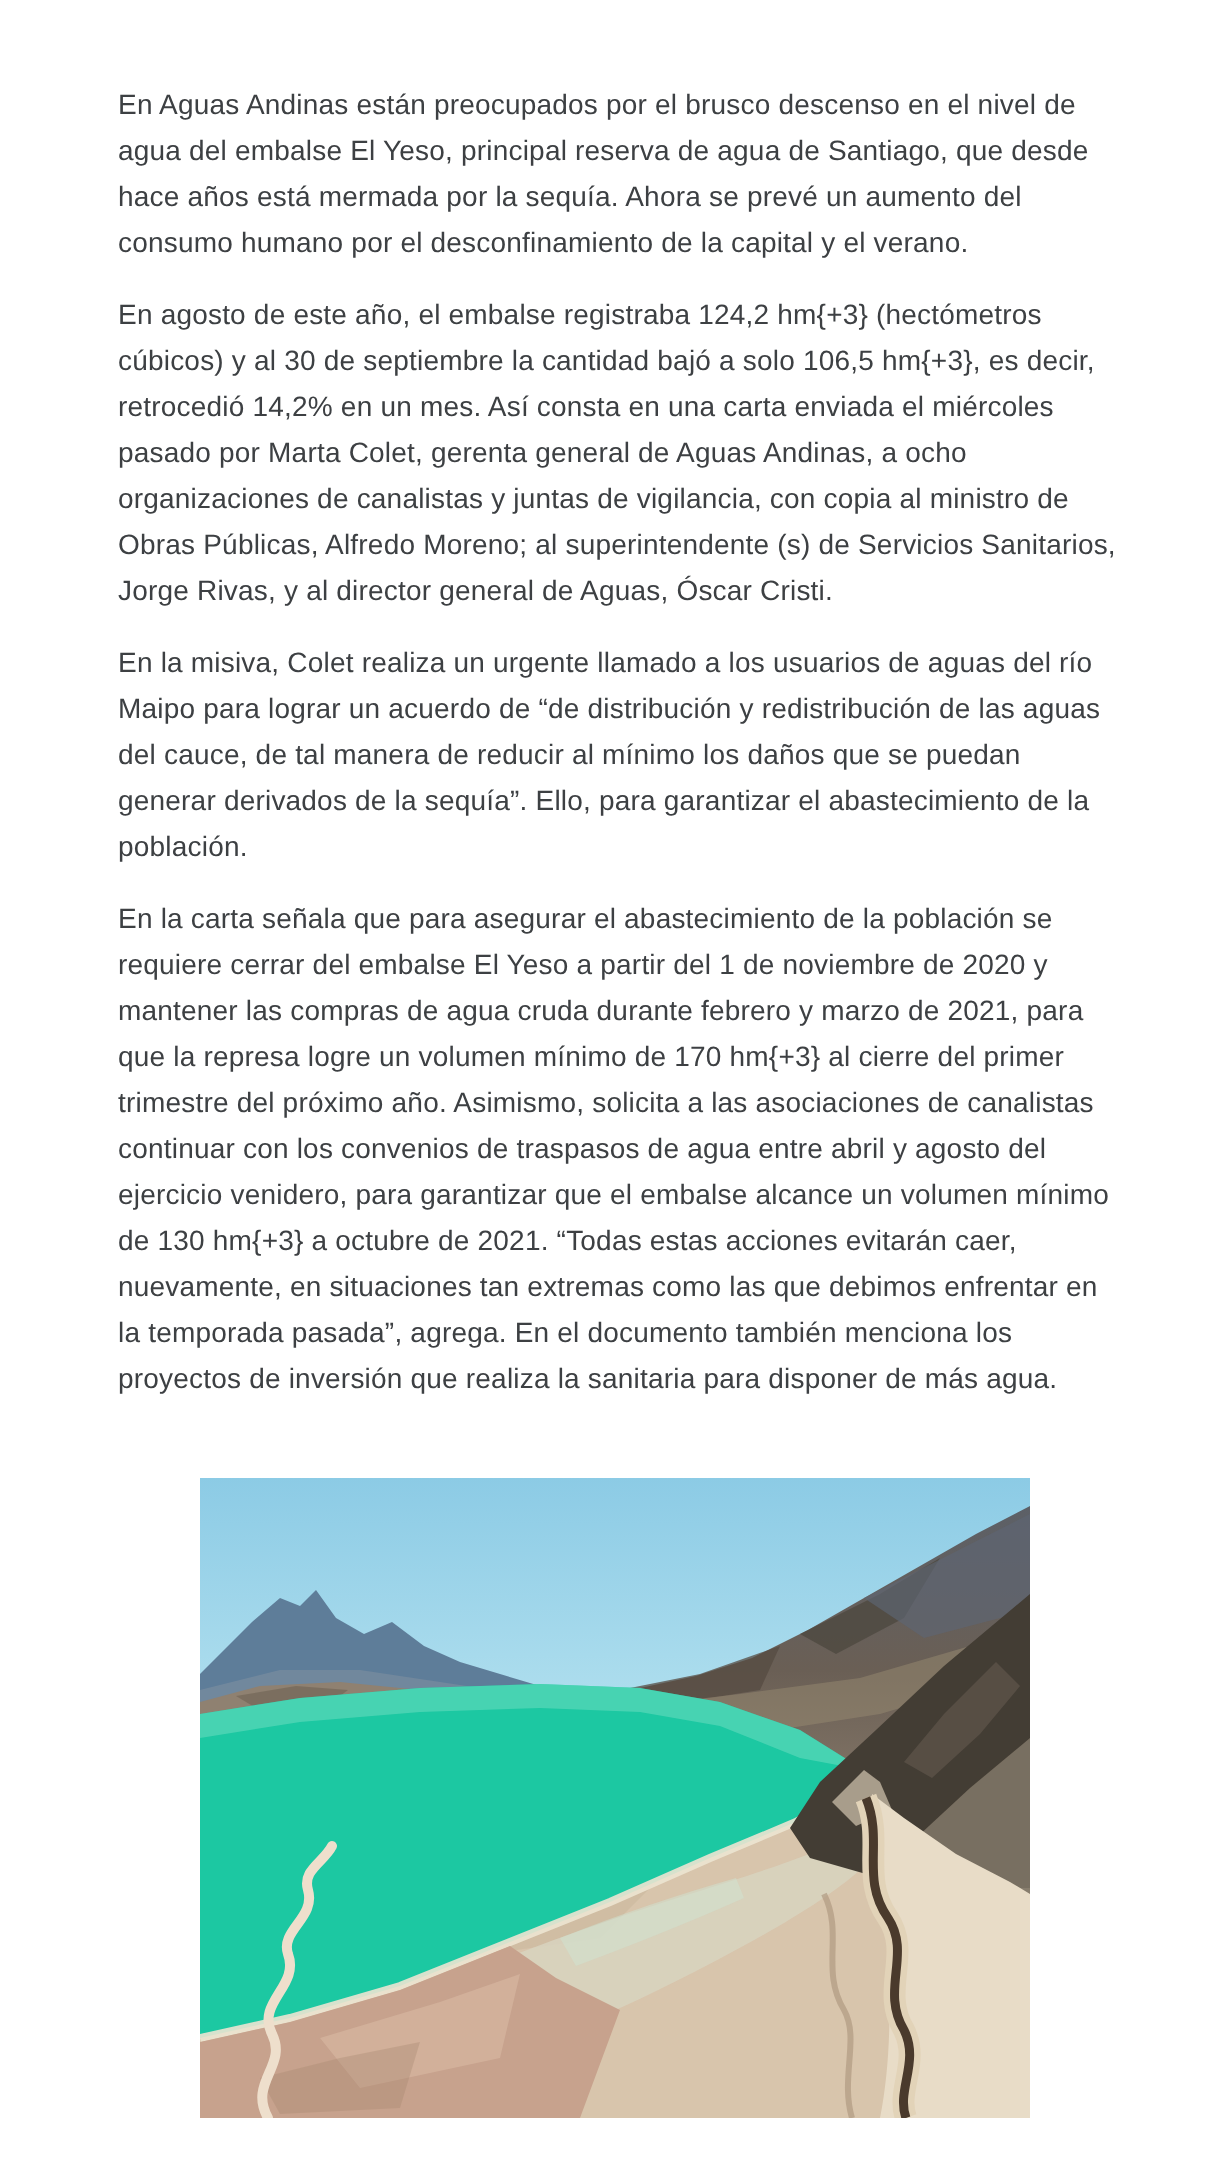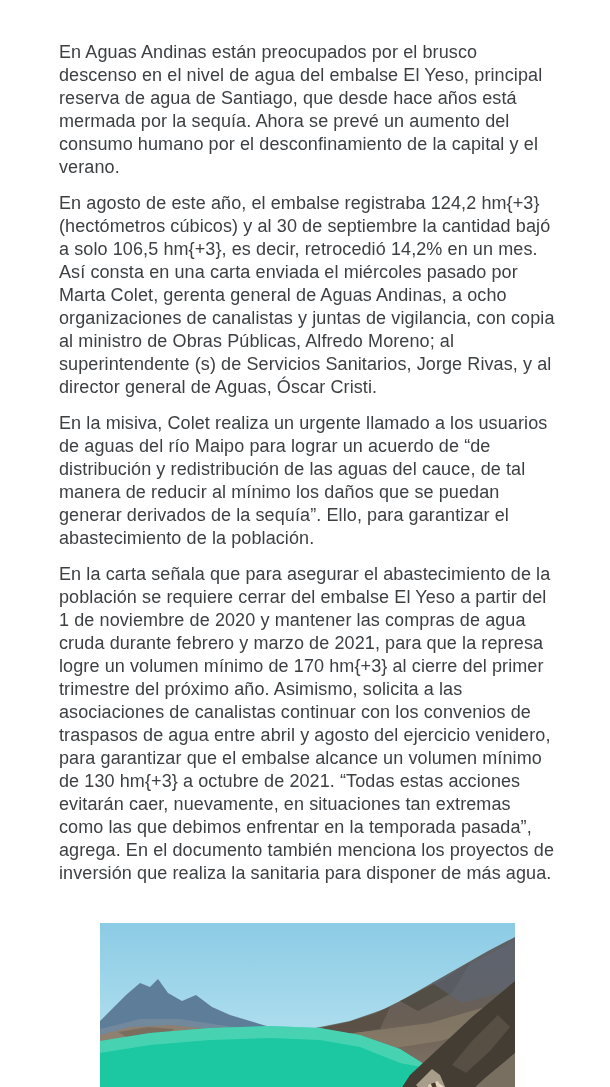--- a/index.html
+++ b/index.html
@@ -12,21 +12,21 @@
     font-family: "Liberation Sans", "DejaVu Sans", sans-serif;
   }
   .article {
     box-sizing: border-box;
     width: 610px;
     padding: 41px 51px 31px 59px;
   }
   .article p {
     margin: 0 0 13px 0;
     width: 500px;
-    font-size: 18px;
+    font-size: 14px;
     line-height: 23px;
     color: #3d4043;
     letter-spacing: 0.1px;
   }
   figure.article-figure {
     margin: 38px 0 0 41px;
     padding: 0;
     width: 415px;
   }
   .photo-frame {

